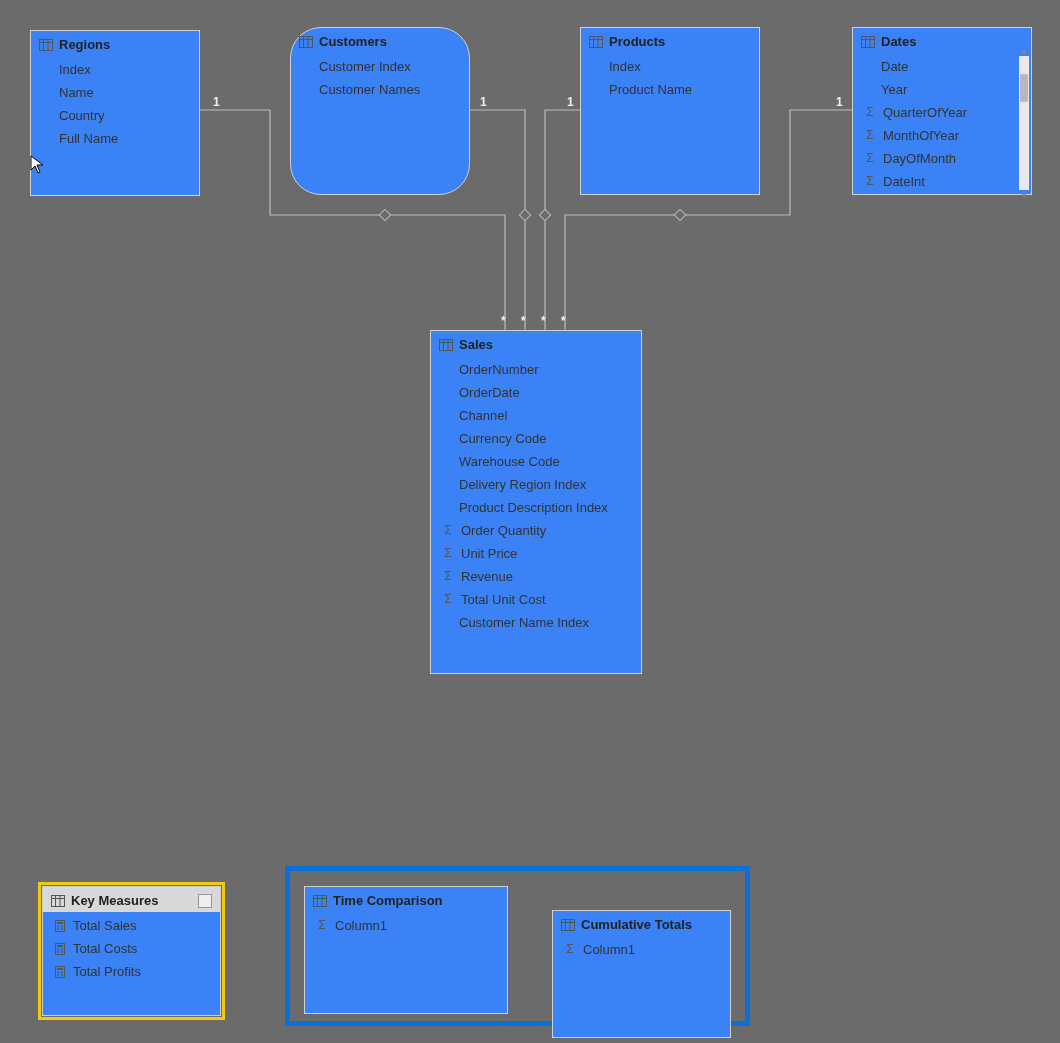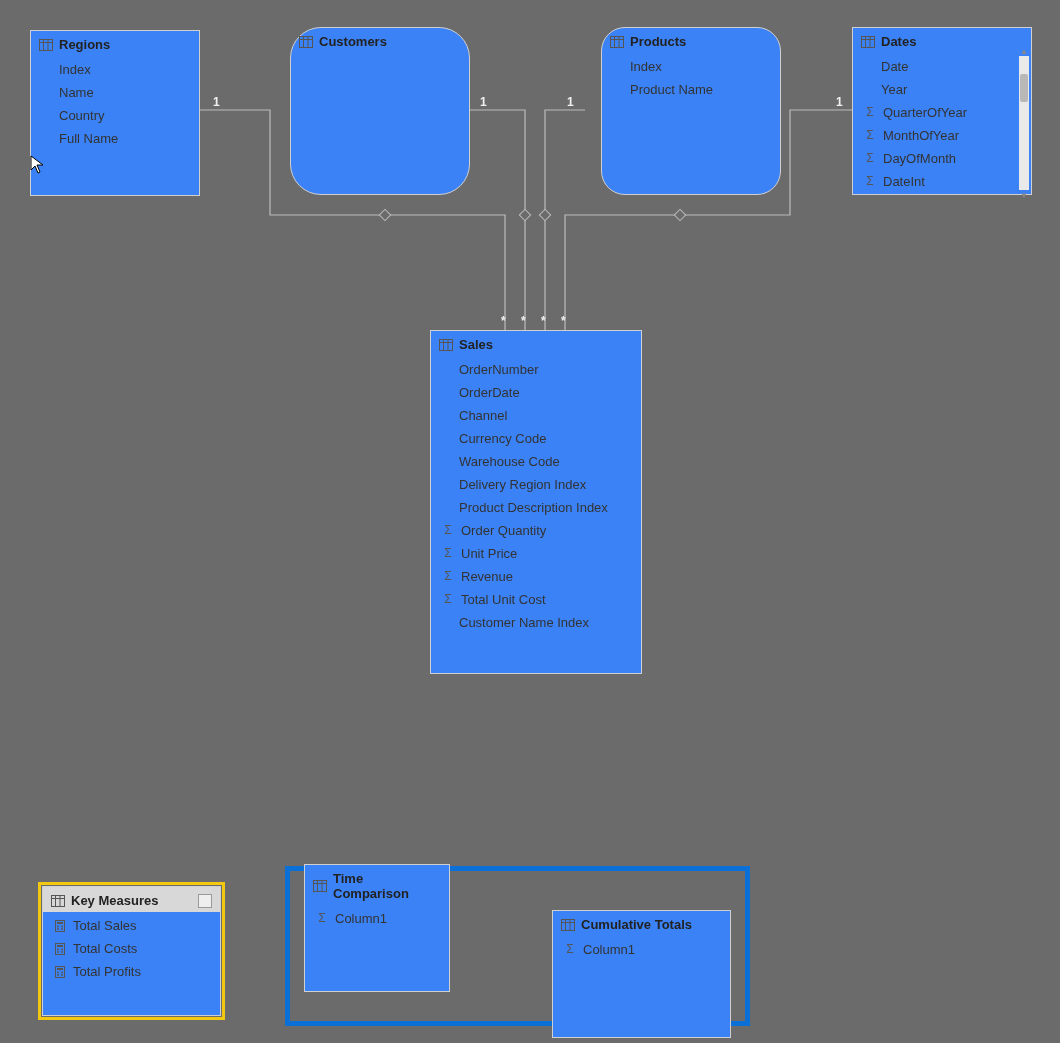--- a/index.html
+++ b/index.html
@@ -206,23 +206,31 @@
       <span class="table-icon">
         <svg width="14" height="12" viewBox="0 0 14 12">
             <rect x="0.5" y="0.5" width="13" height="11" fill="none" stroke="#555"></rect>
             <line x1="0.5" y1="3.5" x2="13.5" y2="3.5" stroke="#555"></line>
             <line x1="4.5" y1="0.5" x2="4.5" y2="11.5" stroke="#555"></line>
             <line x1="9" y1="0.5" x2="9" y2="11.5" stroke="#555"></line>
           </svg>
       </span>
       <span>Customers</span>
     </div>
-  </div>
-
-  <div class="table-card" style="left:601px; top:27px; width:180px; height:168px;border-radius:24px;">
+    <div class="field-list">
+      <div class="field-row">
+          <span>Customer Index</span>
+        </div>
+      <div class="field-row">
+          <span>Customer Names</span>
+        </div>
+    </div>
+  </div>
+
+  <div class="table-card" style="left:580px; top:27px; width:180px; height:168px;">
     <div class="table-header">
       <span class="table-icon">
         <svg width="14" height="12" viewBox="0 0 14 12">
             <rect x="0.5" y="0.5" width="13" height="11" fill="none" stroke="#555"></rect>
             <line x1="0.5" y1="3.5" x2="13.5" y2="3.5" stroke="#555"></line>
             <line x1="4.5" y1="0.5" x2="4.5" y2="11.5" stroke="#555"></line>
             <line x1="9" y1="0.5" x2="9" y2="11.5" stroke="#555"></line>
           </svg>
       </span>
       <span>Products</span>
@@ -389,21 +397,21 @@
               <circle cx="8" cy="9" r="0.9" fill="#555"></circle>
             </svg>
           </span>
         <span>Total Profits</span>
       </div>
     </div>
   </div>
 
   <div class="selection-blue" style="left:285px; top:866px; width:465px; height:160px;"></div>
 
-  <div class="table-card" style="left:304px; top:864px; width:146px; height:128px;">
+  <div class="table-card" style="left:304px; top:886px; width:204px; height:128px;">
     <div class="table-header">
       <span class="table-icon">
         <svg width="14" height="12" viewBox="0 0 14 12">
             <rect x="0.5" y="0.5" width="13" height="11" fill="none" stroke="#555"></rect>
             <line x1="0.5" y1="3.5" x2="13.5" y2="3.5" stroke="#555"></line>
             <line x1="4.5" y1="0.5" x2="4.5" y2="11.5" stroke="#555"></line>
             <line x1="9" y1="0.5" x2="9" y2="11.5" stroke="#555"></line>
           </svg>
       </span>
       <span>Time Comparison</span>

